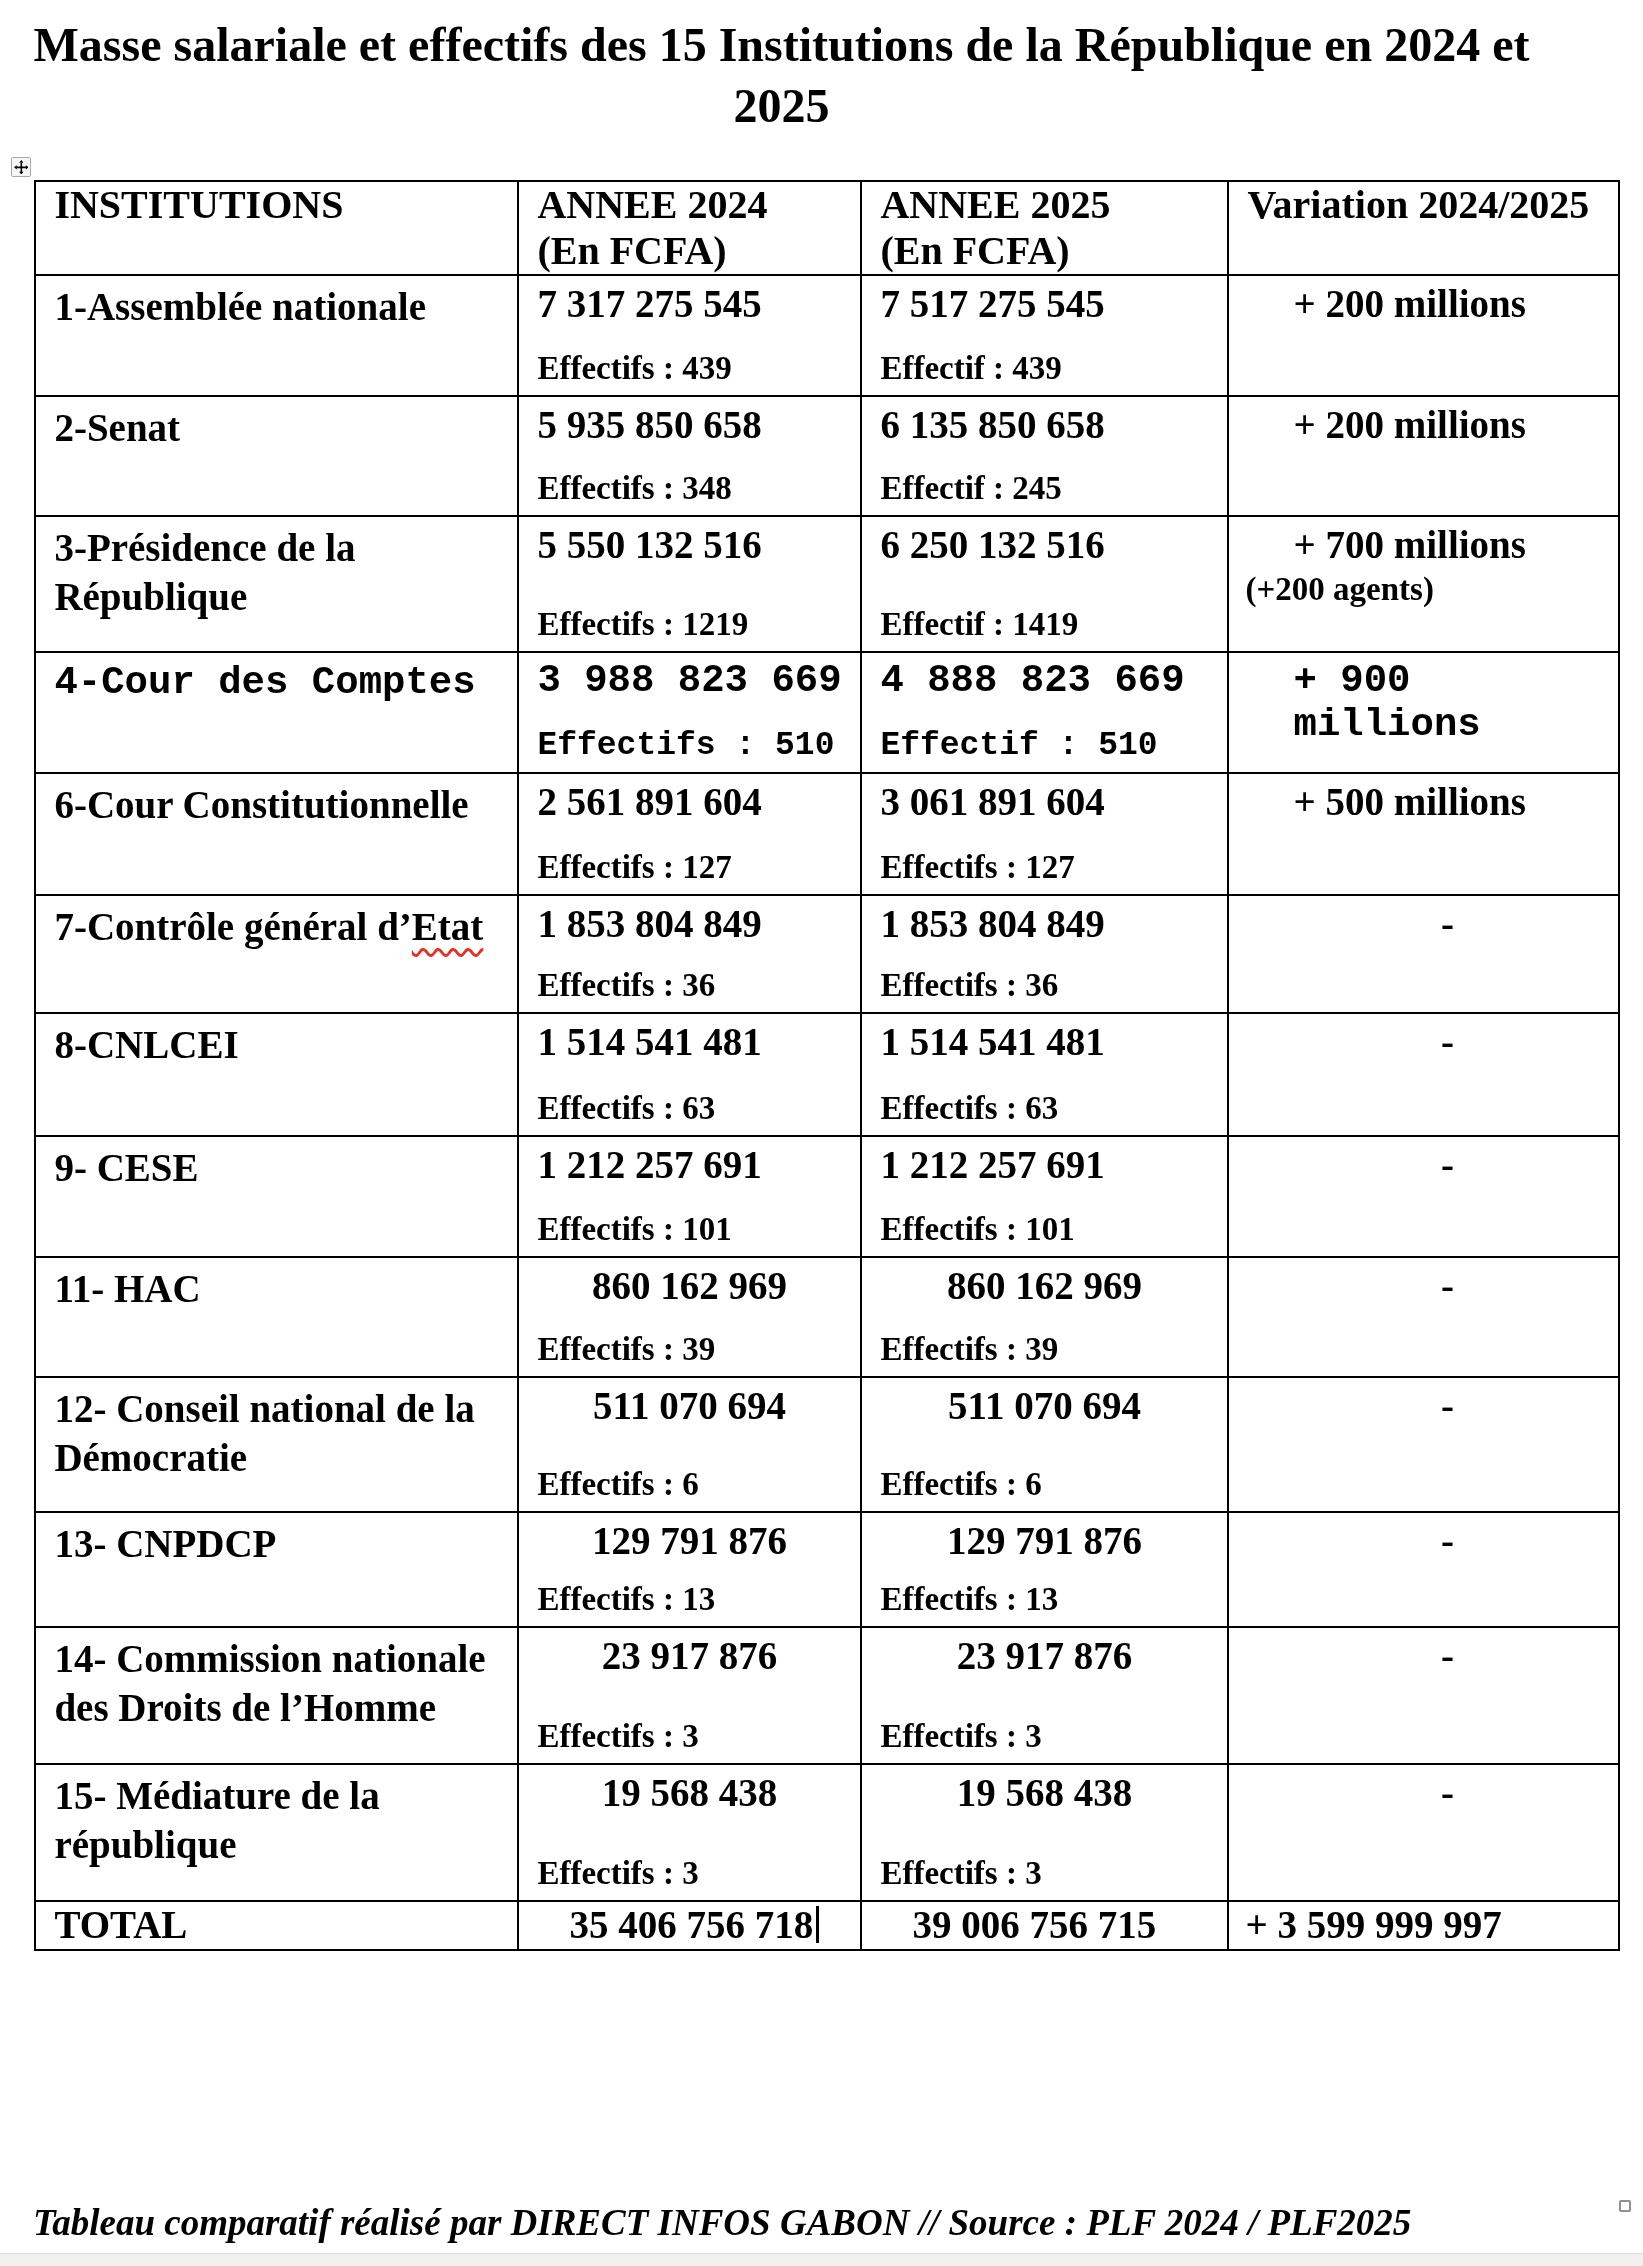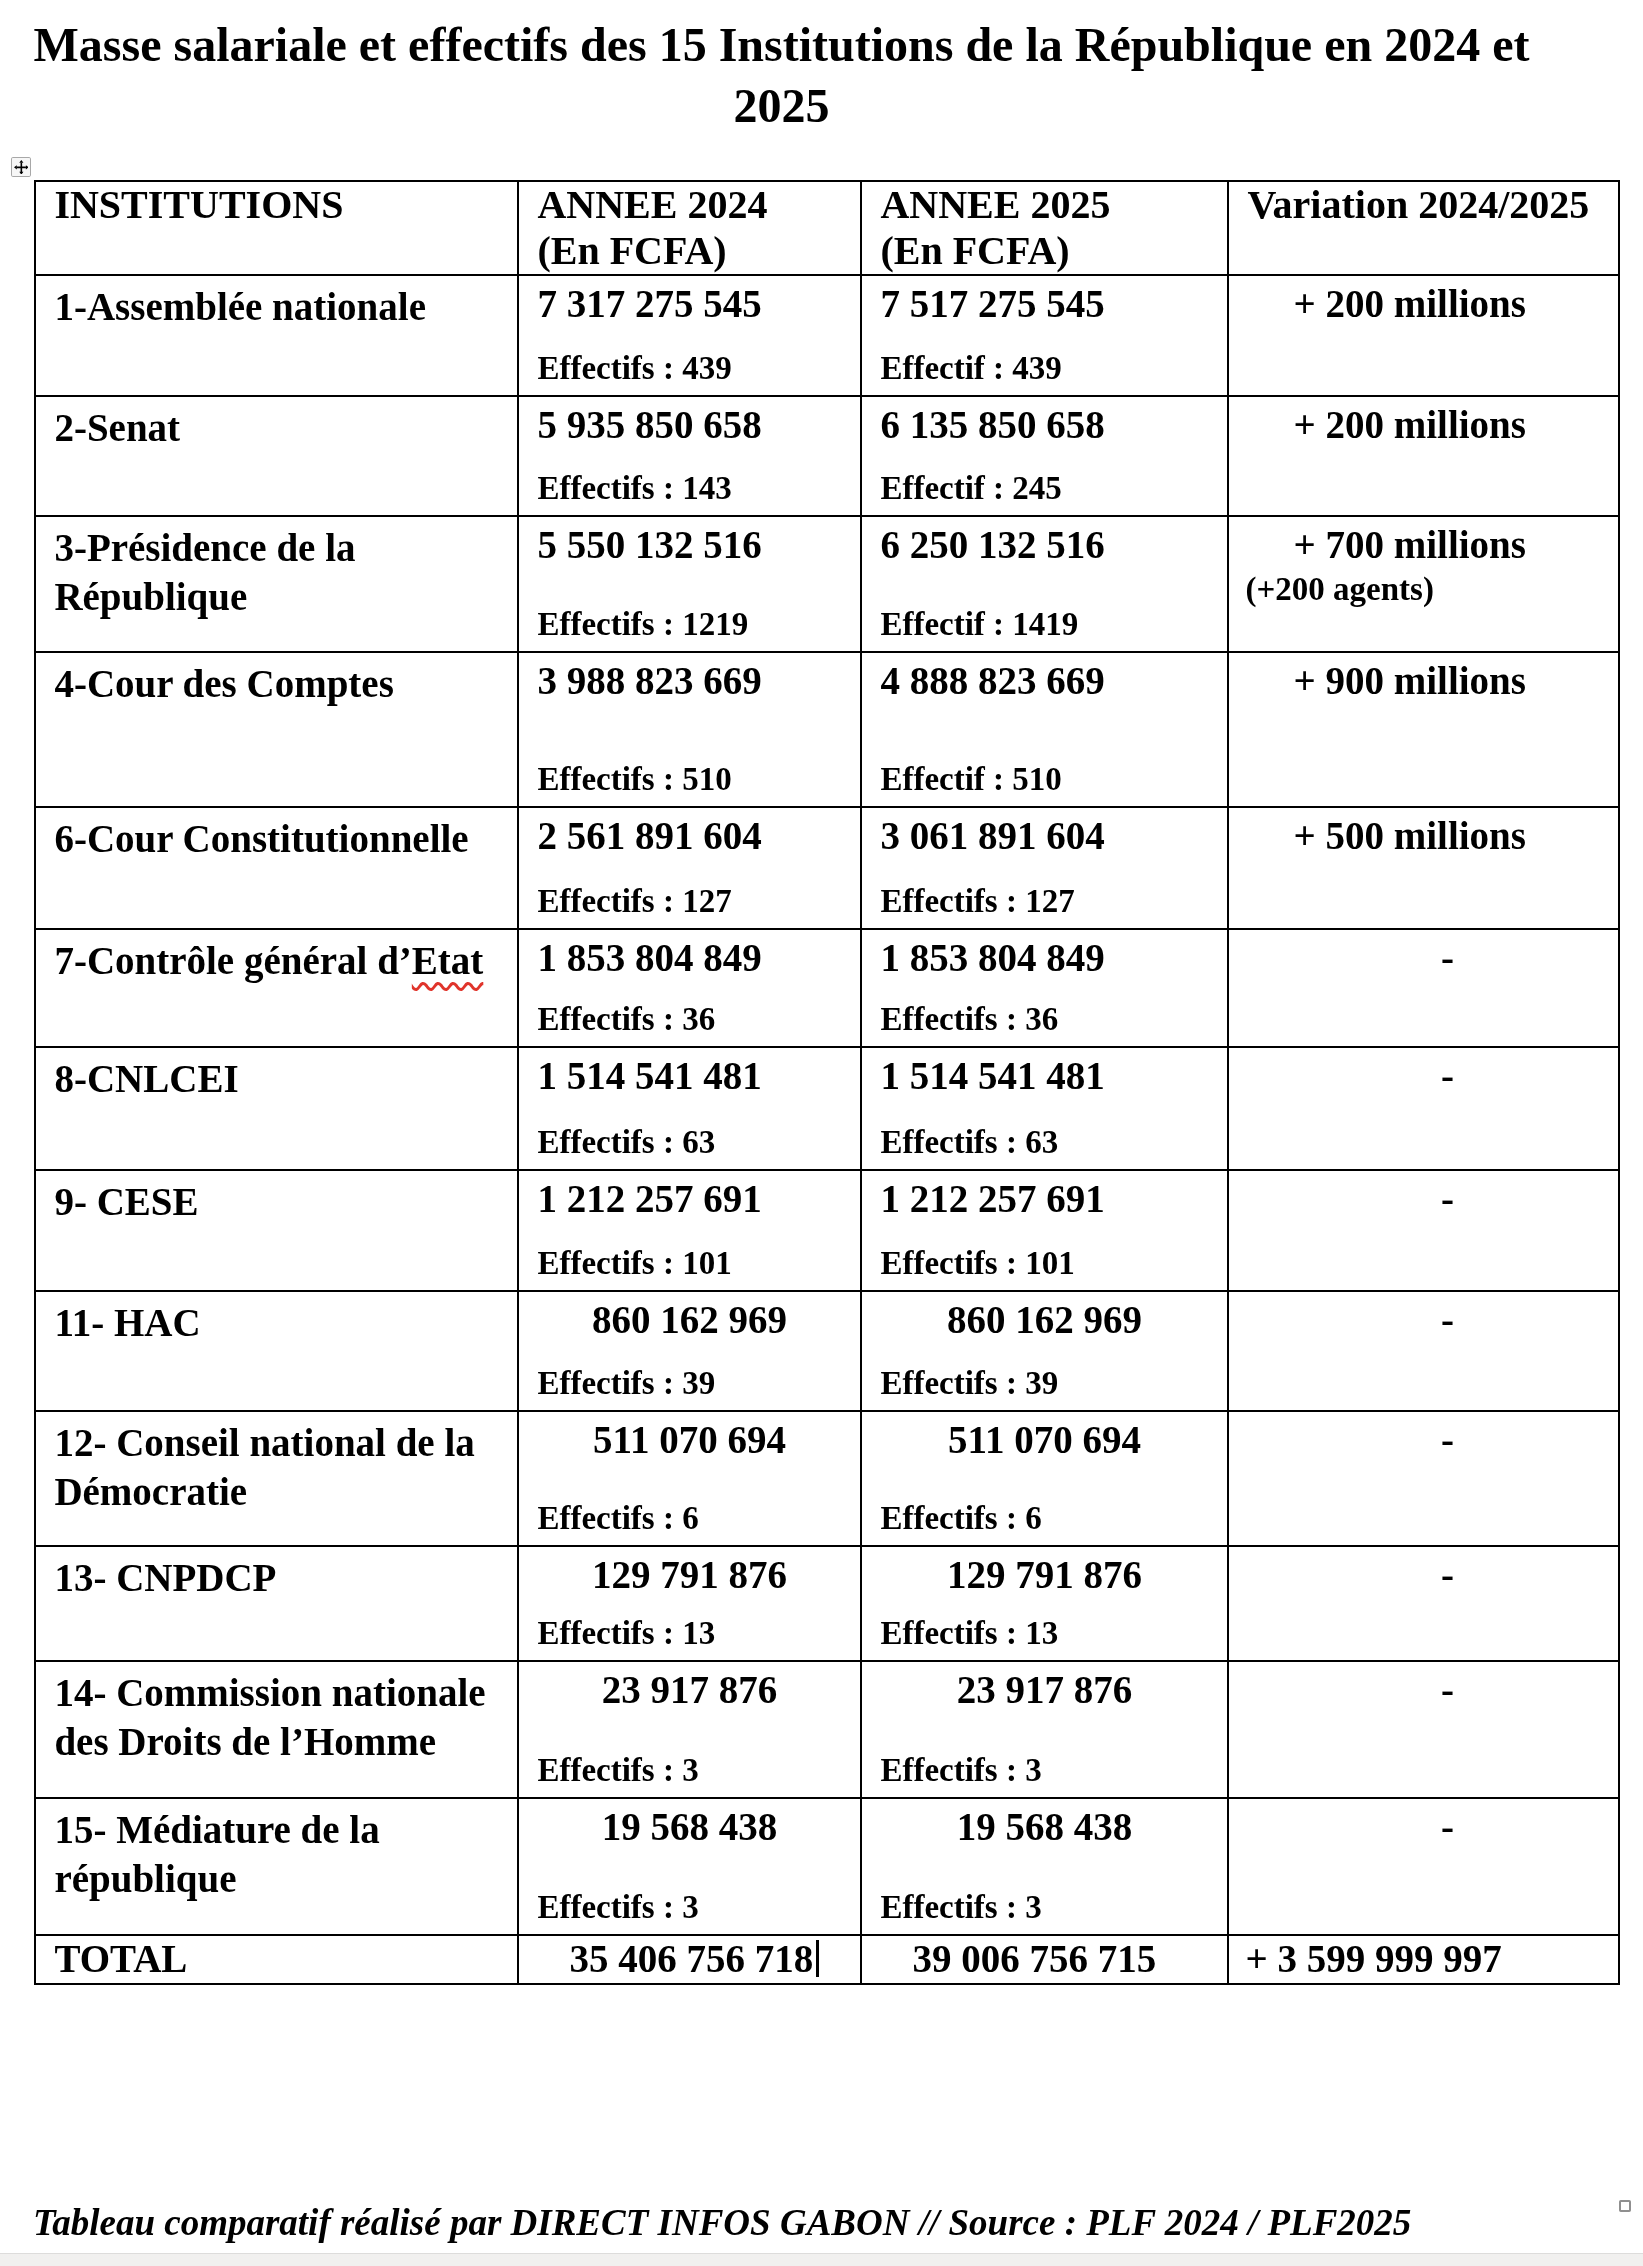--- a/index.html
+++ b/index.html
@@ -127,21 +127,21 @@
       <div class="var">+ 200 millions</div>
 
     </td>
   </tr>
       <tr style="height: 120px;">
     <td>
       <div class="name">2-Senat</div>
     </td>
     <td>
       <div class="amt">5 935 850 658</div>
-      <div class="eff">Effectifs : 143</div>
+      <div class="eff">Effectifs : 348</div>
     </td>
     <td>
       <div class="amt">6 135 850 658</div>
       <div class="eff">Effectif : 245</div>
     </td>
     <td>
       <div class="var">+ 200 millions</div>
 
     </td>
   </tr>
@@ -156,21 +156,21 @@
     </td>
     <td>
       <div class="amt">6 250 132 516</div>
       <div class="eff">Effectif : 1419</div>
     </td>
     <td>
       <div class="var">+ 700 millions</div>
       <div class="var-note">(+200 agents)</div>
     </td>
   </tr>
-      <tr style="height: 155px;">
+      <tr style="height: 121px; font-family: Liberation Mono, monospace;">
     <td>
       <div class="name">4-Cour des Comptes</div>
     </td>
     <td>
       <div class="amt">3 988 823 669</div>
       <div class="eff">Effectifs : 510</div>
     </td>
     <td>
       <div class="amt">4 888 823 669</div>
       <div class="eff">Effectif : 510</div>

